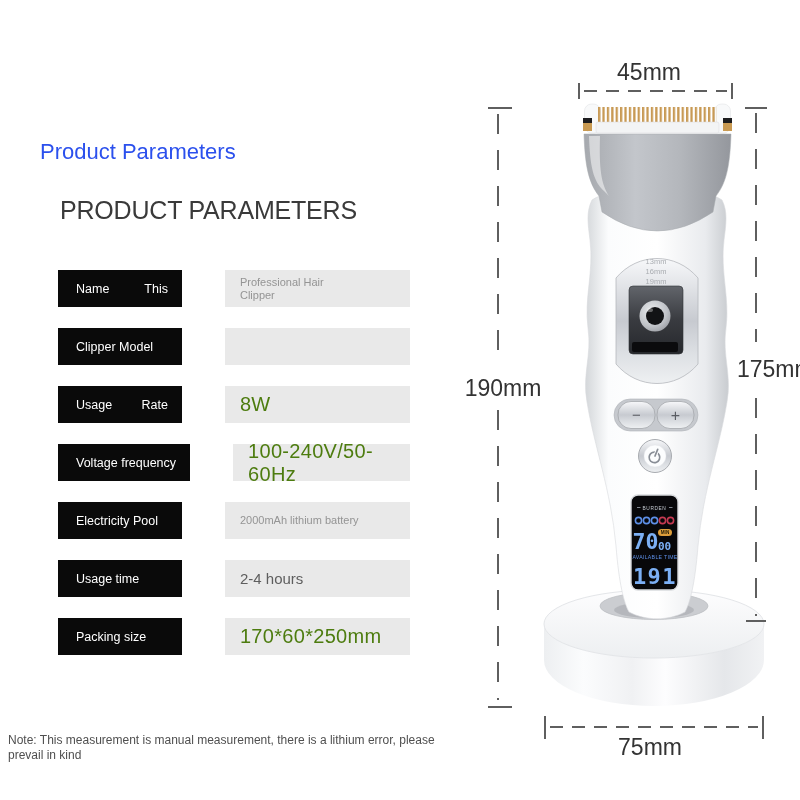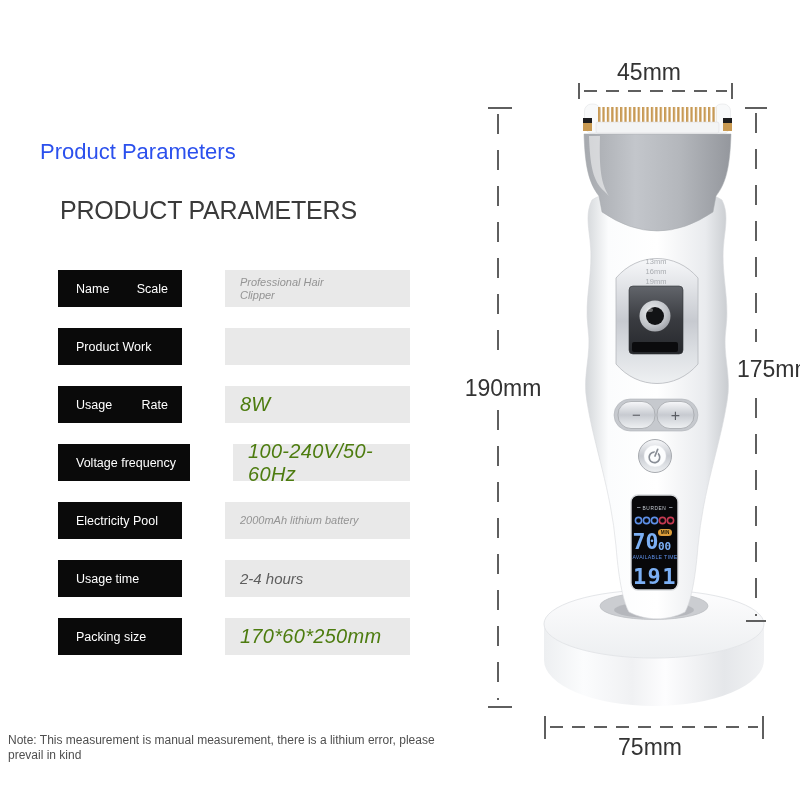--- a/index.html
+++ b/index.html
@@ -9,21 +9,21 @@
   .section-link { position:absolute; left:40px; top:139px; font-size:22px; color:#2b50ed; }
   .main-title   { position:absolute; left:60px; top:196px; font-size:25px; color:#3a3a3a; letter-spacing:-0.2px; }
 
   .spec { position:absolute; left:58px; top:270px; width:352px; }
   .row  { display:flex; height:37px; margin-bottom:21px;gap:43px; }
   .lab  { width:140px; box-sizing:border-box; background:#0a0a0a; color:#ffffff;
           display:flex; align-items:center; justify-content:space-between;
           padding:0 14px 0 18px; font-size:12.5px; white-space:nowrap; }
   .val  { width:212px; box-sizing:border-box; background:#e9e9e9;
           display:flex; align-items:center; padding:0 16px 0 15px;
-          white-space:pre-line; line-height:1.15;font-style:italic; }
+          white-space:pre-line; line-height:1.15; }
   .v-sm { font-size:11px;  color:#949494; }
   .v-md { font-size:15px;  color:#5e5e5e; }
   .v-lg { font-size:20px;  color:#4d7c0f; letter-spacing:0.3px; }
 
   .note { position:absolute; left:8px; top:733px; width:470px; font-size:12px;
           color:#4f4f4f; line-height:1.25; white-space:pre-line; }
 
   .fig { position:absolute; left:436px; top:40px; width:364px; height:760px; }
 
   .dim-text { font-size:23px; fill:#333333; font-family:"Liberation Sans", sans-serif; }
@@ -34,28 +34,28 @@
 
 <div class="page">
 
   <div class="section-link">Product Parameters</div>
   <div class="main-title">PRODUCT PARAMETERS</div>
 
   <div class="spec">
     <div class="row">
       <div class="lab">
           <span>Name</span>
-          <span>Scale</span>
+          <span>This</span>
         </div>
       <div class="val v-sm">Professional Hair
 Clipper</div>
     </div>
     <div class="row">
       <div class="lab">
-          <span>Product Work</span>
+          <span>Clipper Model</span>
           <span></span>
         </div>
       <div class="val v-sm"></div>
     </div>
     <div class="row">
       <div class="lab">
           <span>Usage</span>
           <span>Rate</span>
         </div>
       <div class="val v-lg">8W</div>

